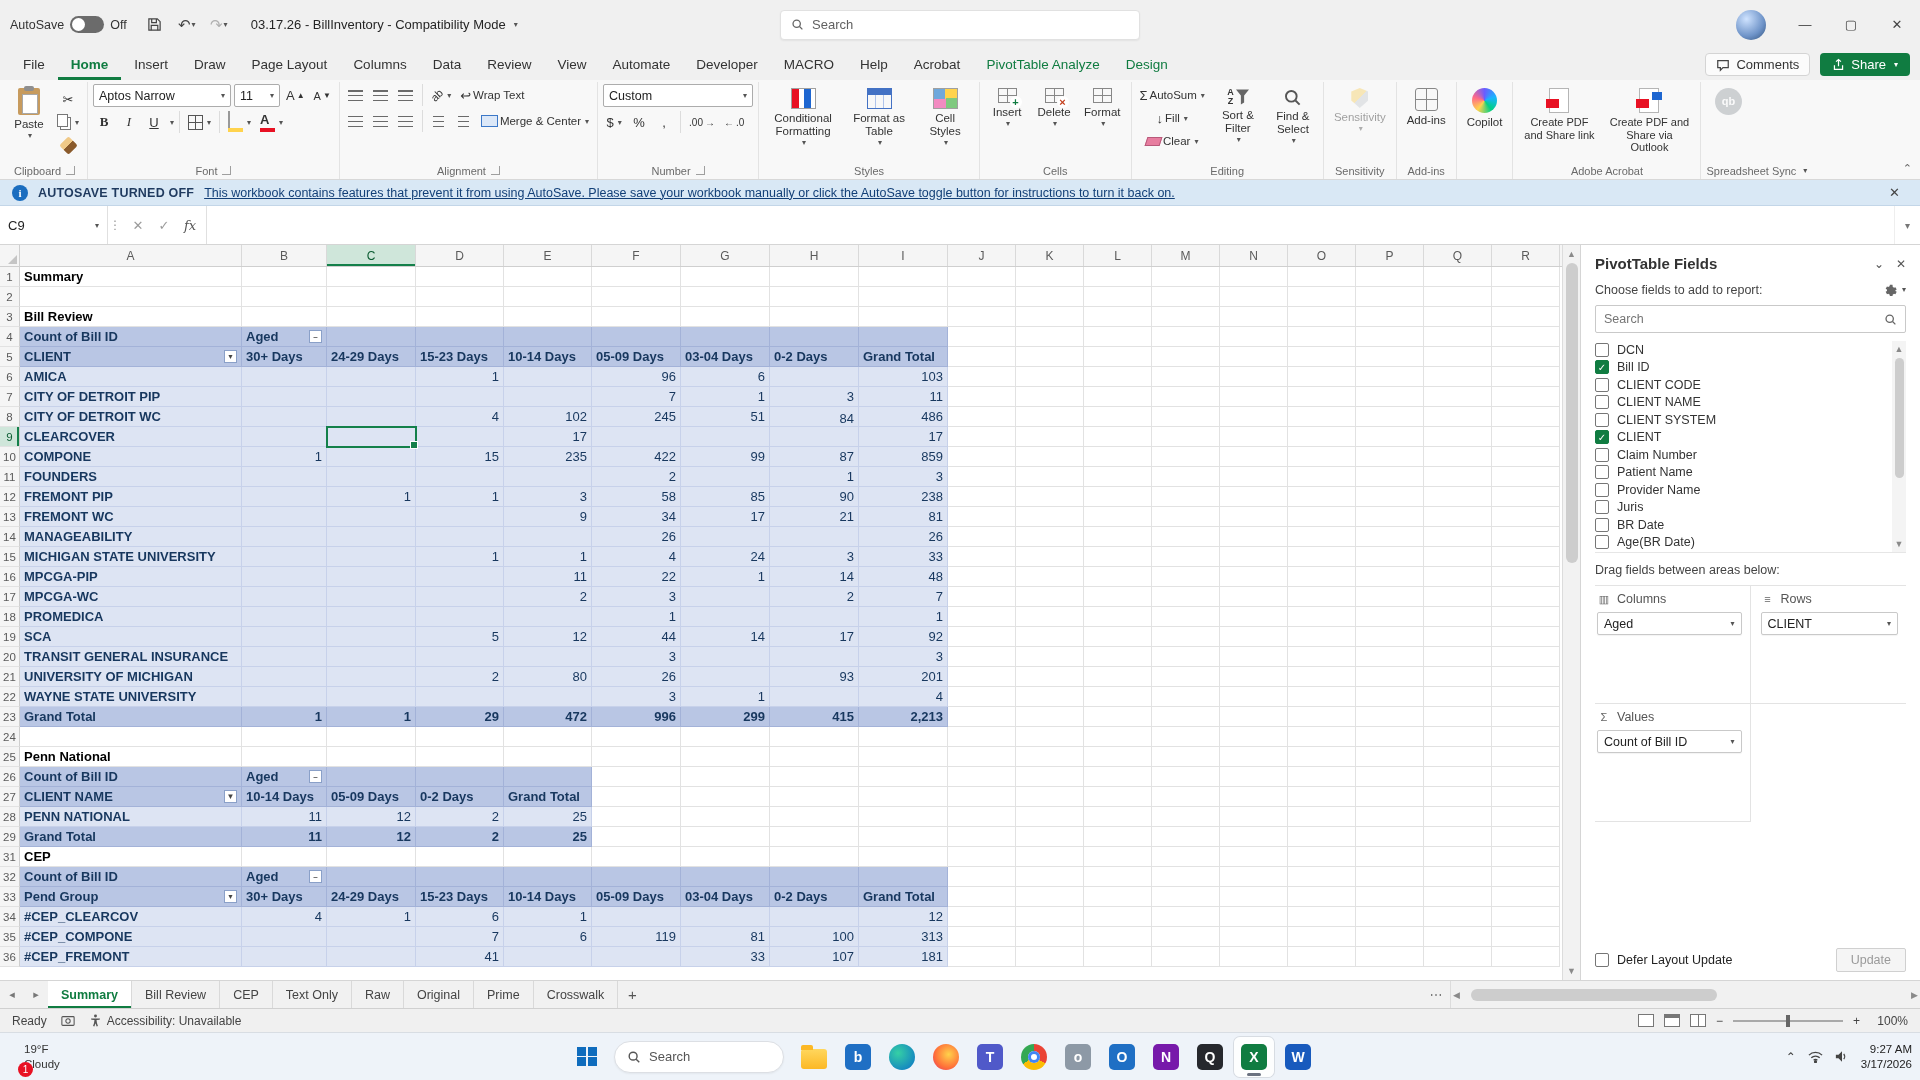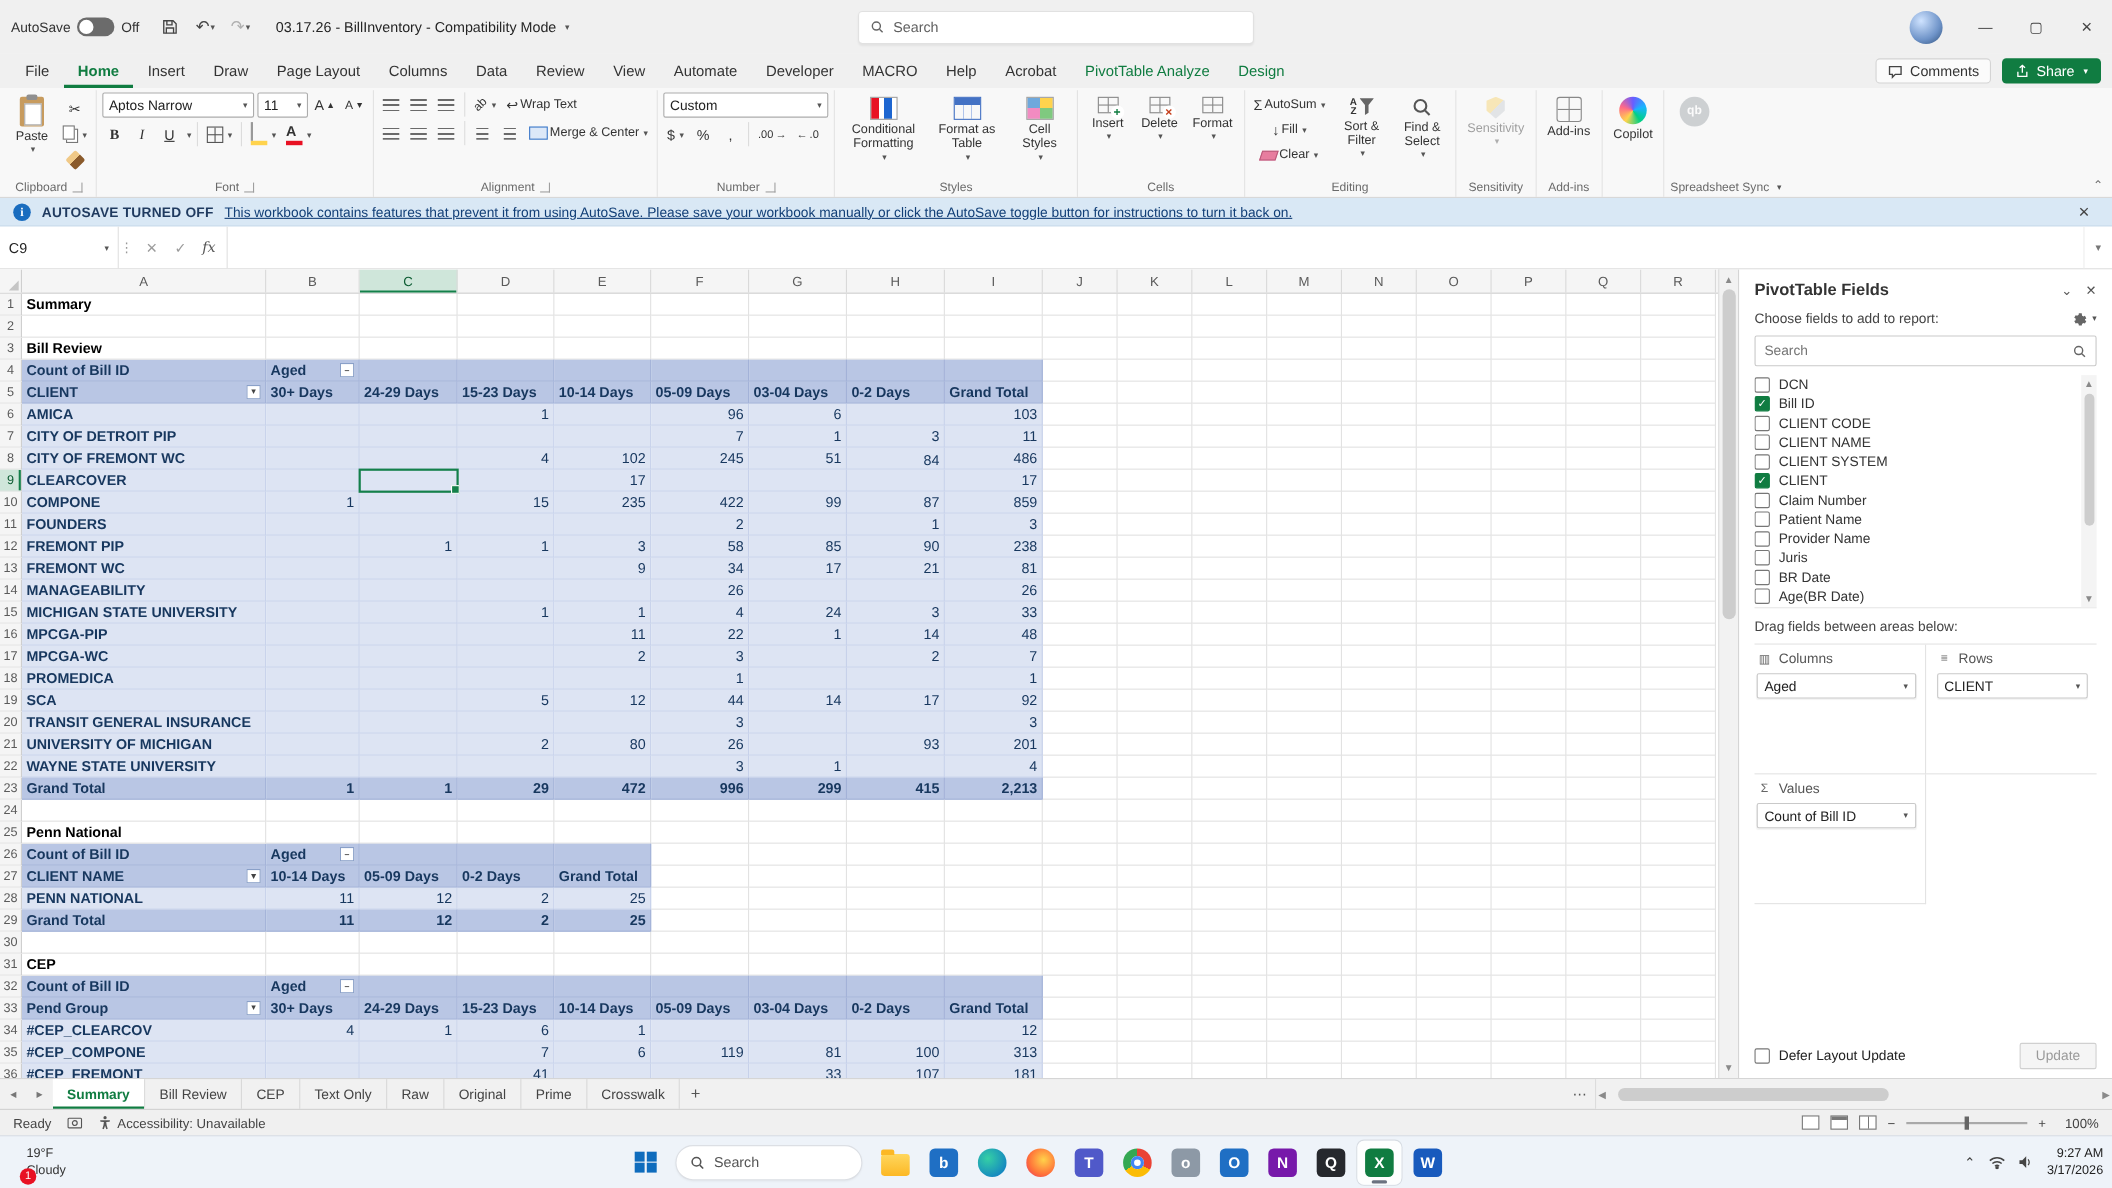--- a/index.html
+++ b/index.html
@@ -566,20 +566,35 @@
       <div class="bigbtn">
         <span class="ic-cop"></span>
         <span class="bl">Copilot</span>
       </div>
     </div>
     <div class="rlabel">
         <span>&nbsp;</span>
       </div>
   </div>
 
+  <div class="rgroup">
+    <div class="rbody">
+      <div class="bigbtn" style="max-width:82px">
+        <span class="ic-pdf"></span>
+        <span class="bl" style="font-size:11px">Create PDF and Share link</span>
+      </div>
+      <div class="bigbtn" style="max-width:92px">
+        <span class="ic-pdf outl"></span>
+        <span class="bl" style="font-size:11px">Create PDF and Share via Outlook</span>
+      </div>
+    </div>
+    <div class="rlabel">
+        <span>Adobe Acrobat</span>
+      </div>
+  </div>
 
   <div class="rgroup" style="border-right:0">
     <div class="rbody">
       <div class="bigbtn dis">
         <span class="ic-qb">qb</span>
       </div>
     </div>
     <div class="rlabel">
         <span>Spreadsheet Sync</span>
         <span class="arw">▾</span>
@@ -826,21 +841,21 @@
           <div class="cell" style="width: 68px;"></div>
           <div class="cell" style="width: 68px;"></div>
           <div class="cell" style="width: 68px;"></div>
           <div class="cell" style="width: 68px;"></div>
           <div class="cell" style="width: 68px;"></div>
           <div class="cell" style="width: 68px;"></div>
         </div>
         <div class="rowline">
           <div class="rhdr">8</div>
           <div class="cell z-d s-lab" style="width: 222px;">
-            <span class="ctext">CITY OF FREMONT WC</span>
+            <span class="ctext">CITY OF DETROIT WC</span>
           </div>
           <div class="cell z-d" style="width: 85px;"></div>
           <div class="cell z-d" style="width: 89px;"></div>
           <div class="cell z-d s-d" style="width: 88px;">
             <span class="ctext">4</span>
           </div>
           <div class="cell z-d s-d" style="width: 88px;">
             <span class="ctext">102</span>
           </div>
           <div class="cell z-d s-d" style="width: 89px;">
@@ -1487,41 +1502,20 @@
           </div>
           <div class="cell z-h s-gt" style="width: 89px;">
             <span class="ctext">12</span>
           </div>
           <div class="cell z-h s-gt" style="width: 88px;">
             <span class="ctext">2</span>
           </div>
           <div class="cell z-h s-gt" style="width: 88px;">
             <span class="ctext">25</span>
           </div>
-          <div class="cell" style="width: 89px;"></div>
-          <div class="cell" style="width: 89px;"></div>
-          <div class="cell" style="width: 89px;"></div>
-          <div class="cell" style="width: 89px;"></div>
-          <div class="cell" style="width: 68px;"></div>
-          <div class="cell" style="width: 68px;"></div>
-          <div class="cell" style="width: 68px;"></div>
-          <div class="cell" style="width: 68px;"></div>
-          <div class="cell" style="width: 68px;"></div>
-          <div class="cell" style="width: 68px;"></div>
-          <div class="cell" style="width: 68px;"></div>
-          <div class="cell" style="width: 68px;"></div>
-          <div class="cell" style="width: 68px;"></div>
-        </div>
-        <div class="rowline">
-          <div class="rhdr">30</div>
-          <div class="cell" style="width: 222px;"></div>
-          <div class="cell" style="width: 85px;"></div>
-          <div class="cell" style="width: 89px;"></div>
-          <div class="cell" style="width: 88px;"></div>
-          <div class="cell" style="width: 88px;"></div>
           <div class="cell" style="width: 89px;"></div>
           <div class="cell" style="width: 89px;"></div>
           <div class="cell" style="width: 89px;"></div>
           <div class="cell" style="width: 89px;"></div>
           <div class="cell" style="width: 68px;"></div>
           <div class="cell" style="width: 68px;"></div>
           <div class="cell" style="width: 68px;"></div>
           <div class="cell" style="width: 68px;"></div>
           <div class="cell" style="width: 68px;"></div>
           <div class="cell" style="width: 68px;"></div>

